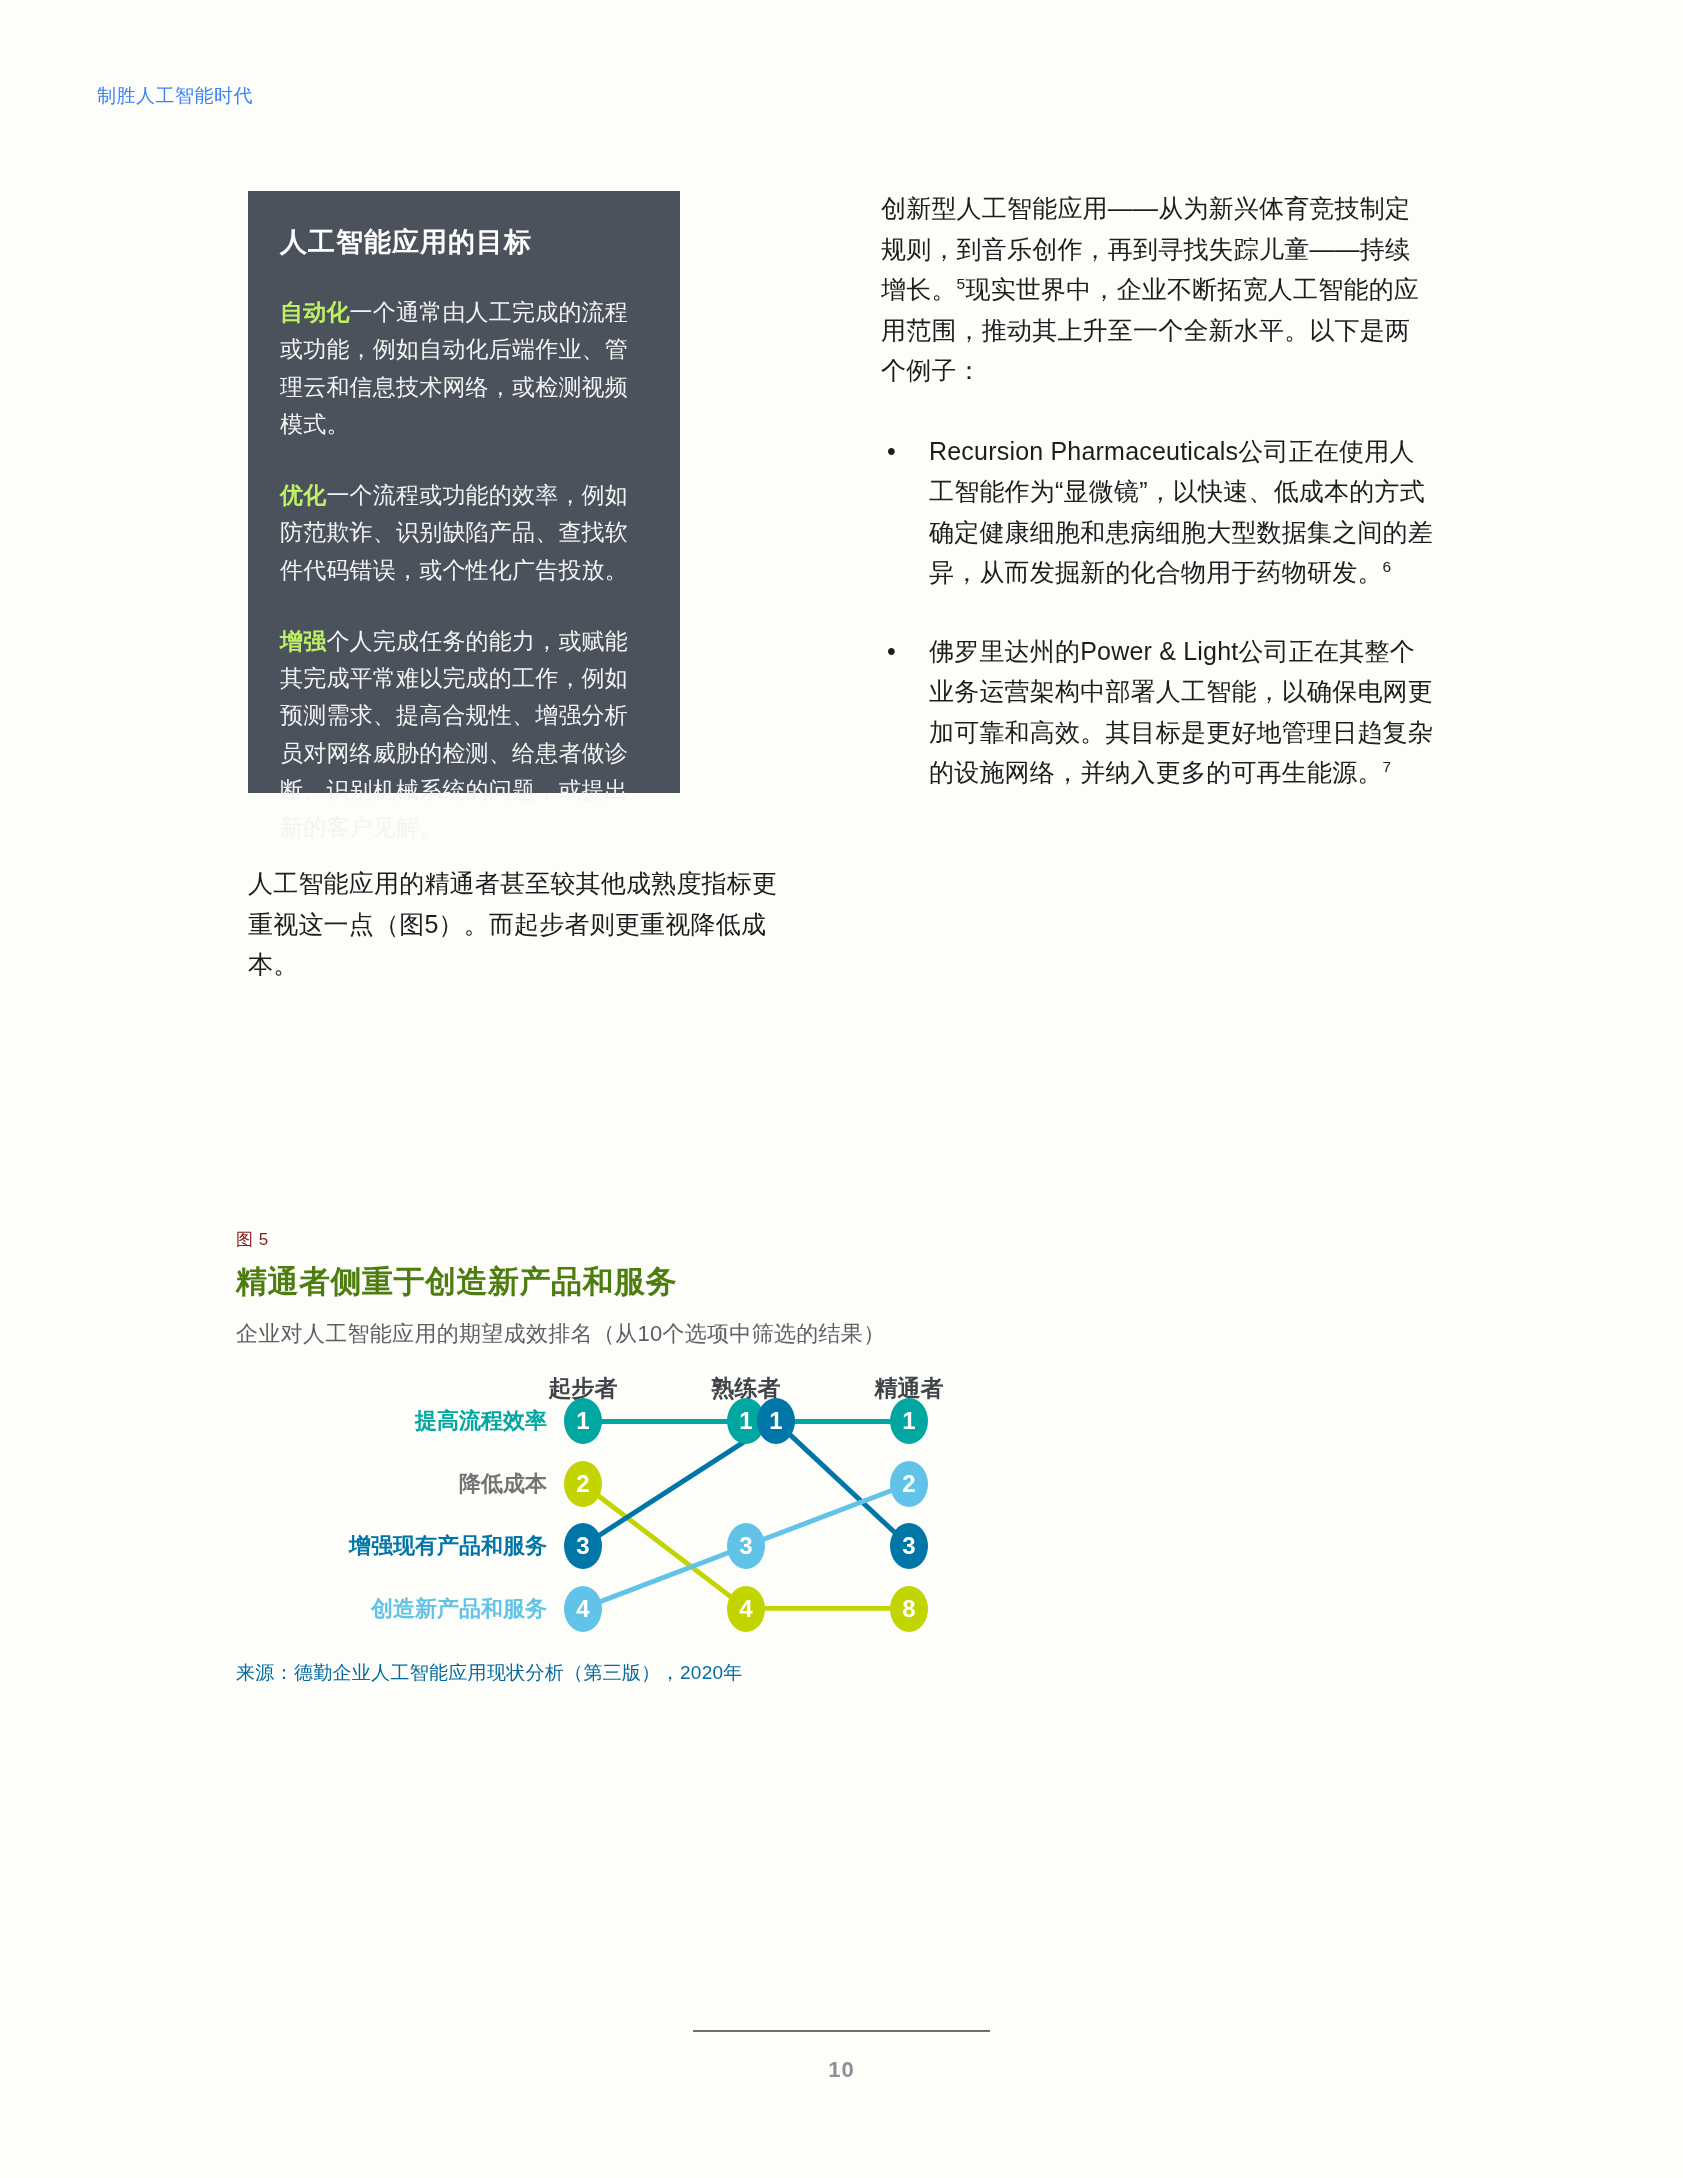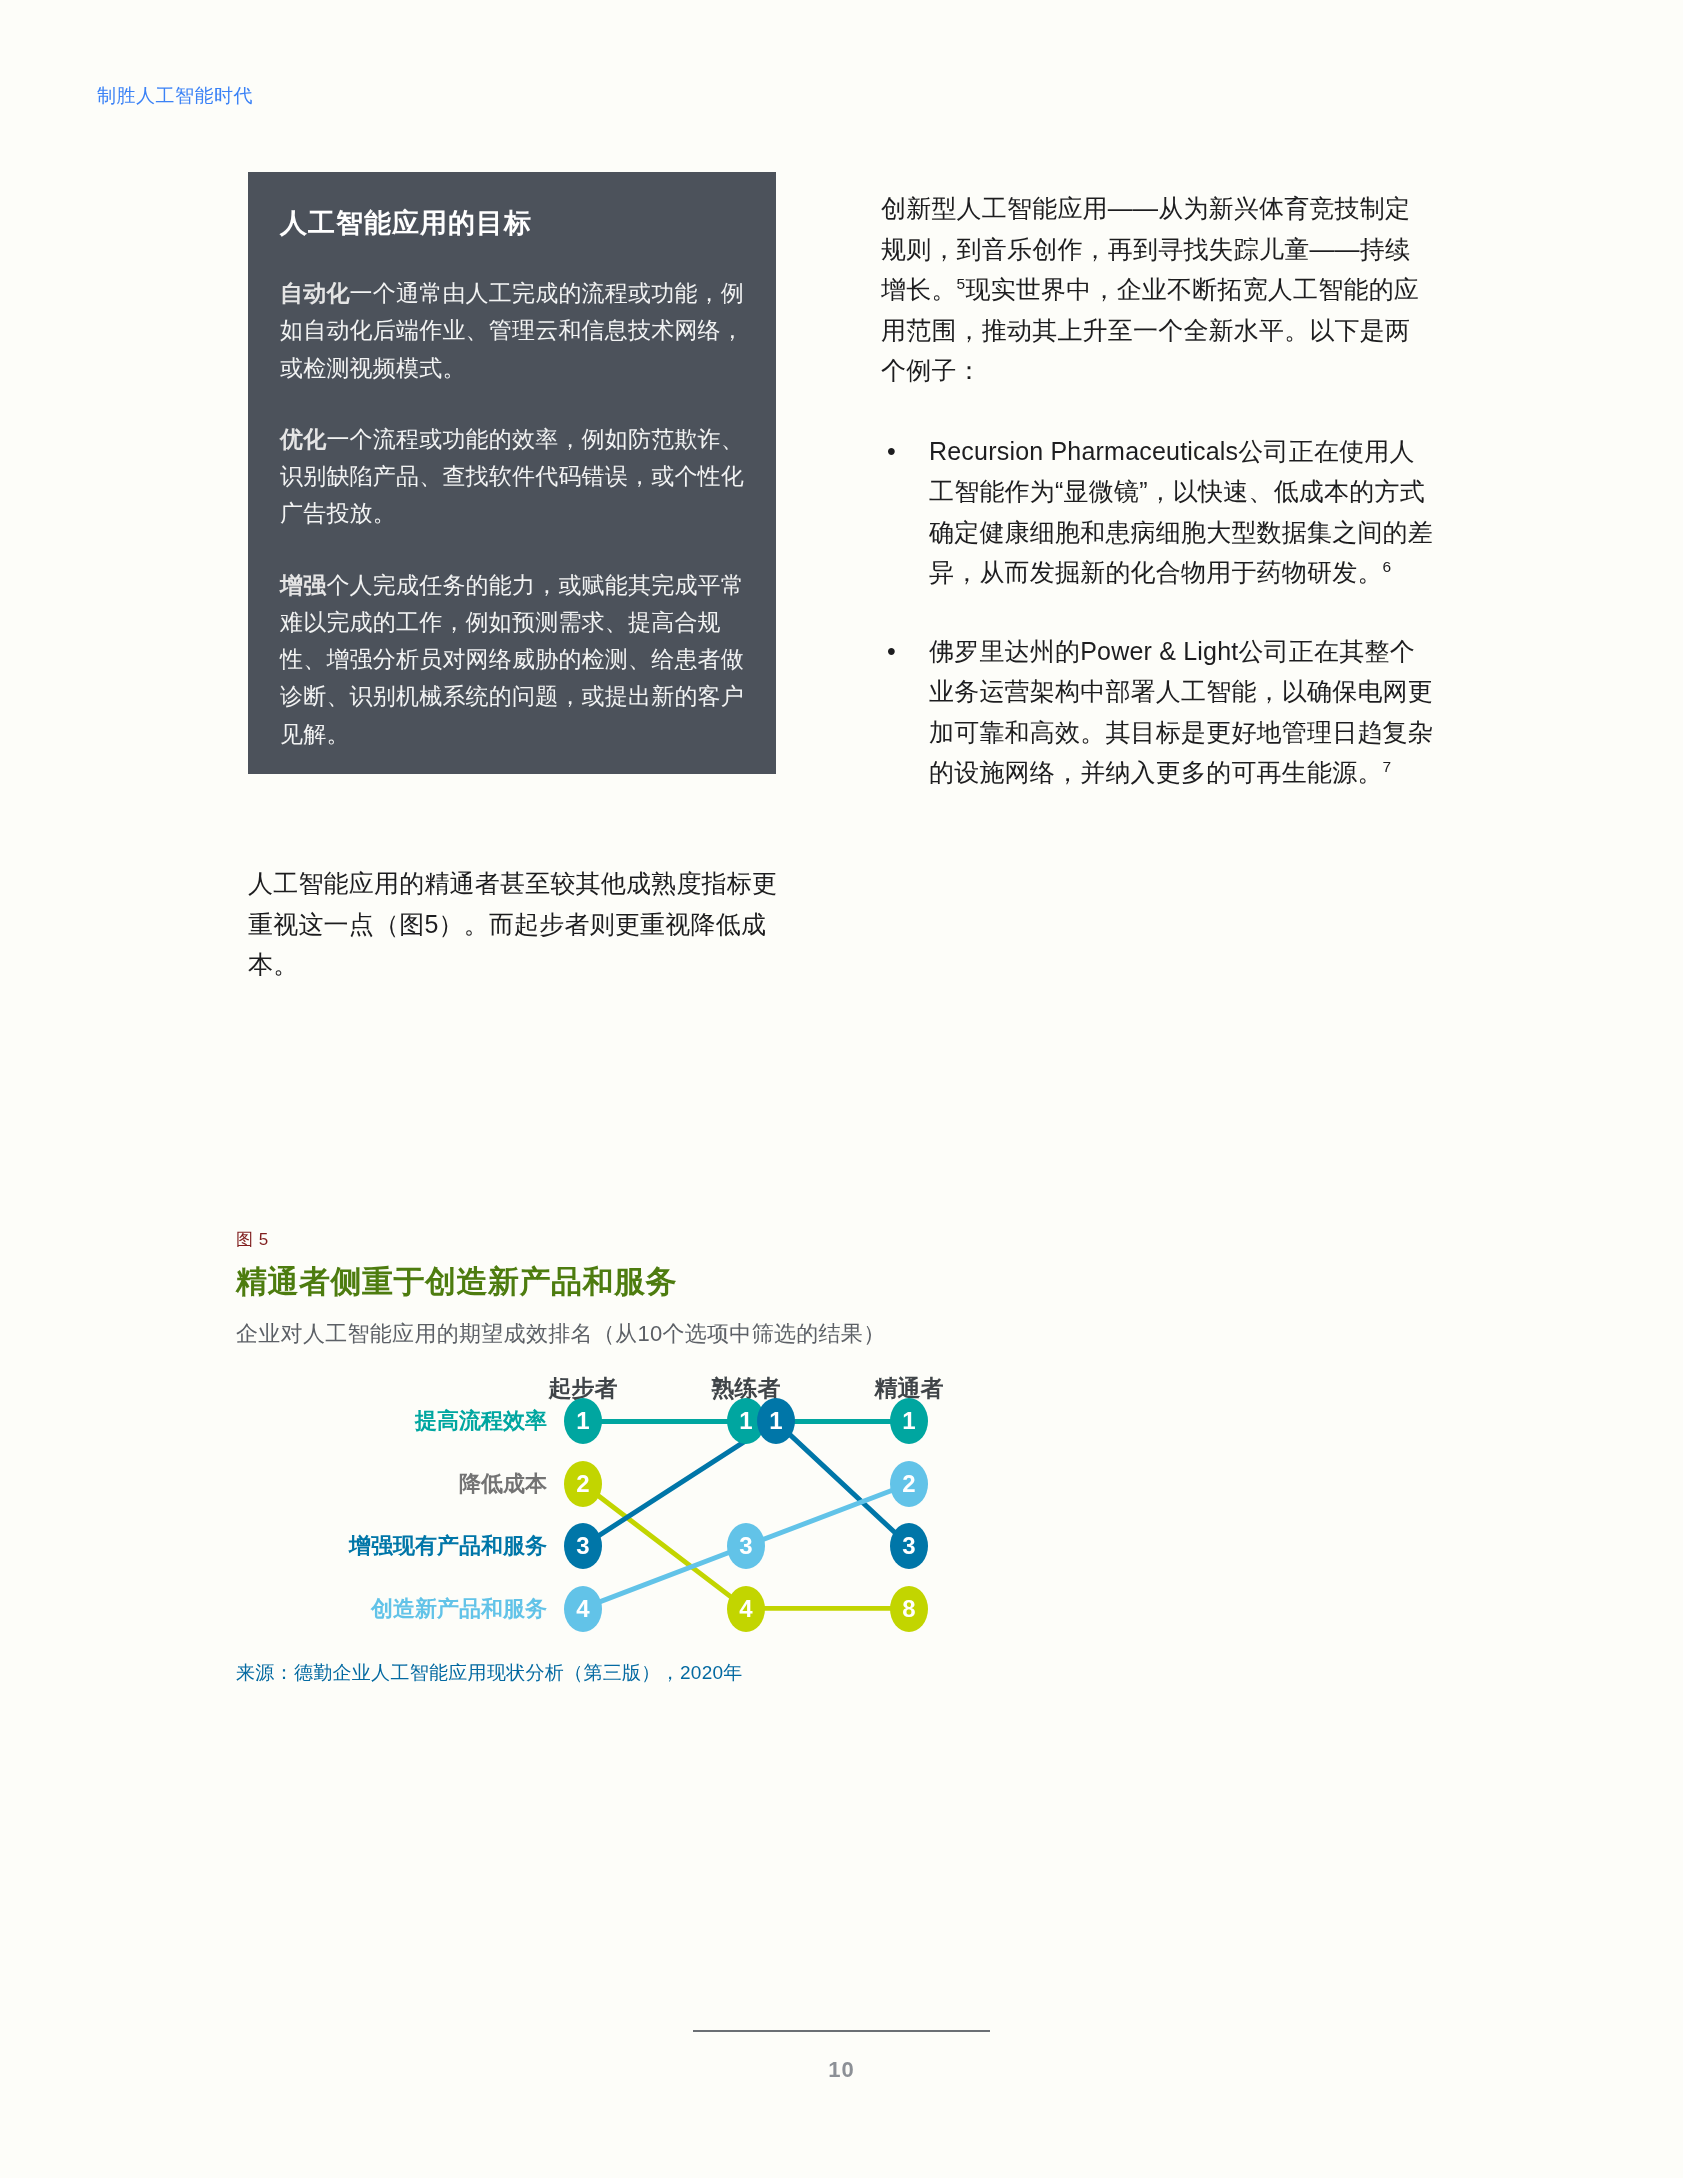--- a/index.html
+++ b/index.html
@@ -29,22 +29,22 @@
     top: 83px;
     font-size: 19px;
     color: #3b82f6;
     letter-spacing: 0.5px;
   }
 
   
   .callout {
     position: absolute;
     left: 248px;
-    top: 172px;
-    width: 528px;
+    top: 191px;
+    width: 432px;
     height: 602px;
     background: #4c525b;
     box-sizing: border-box;
     padding: 28px 32px 0 32px;
   }
   .callout-title {
     color: #ffffff;
     font-size: 27px;
     font-weight: bold;
     letter-spacing: 1px;
@@ -52,21 +52,21 @@
     line-height: 1.3;
   }
   .callout-p {
     color: #f2f3f3;
     font-size: 23px;
     line-height: 1.62;
     margin: 34px 0 0 0;
     letter-spacing: 0.2px;
   }
   .callout-p .lead {
-    color: #e5e5e5;
+    color: #bef264;
     font-weight: bold;
     font-family: Liberation Serif, serif;
   }
 
   
   .left-body {
     position: absolute;
     left: 248px;
     top: 863px;
     width: 540px;

